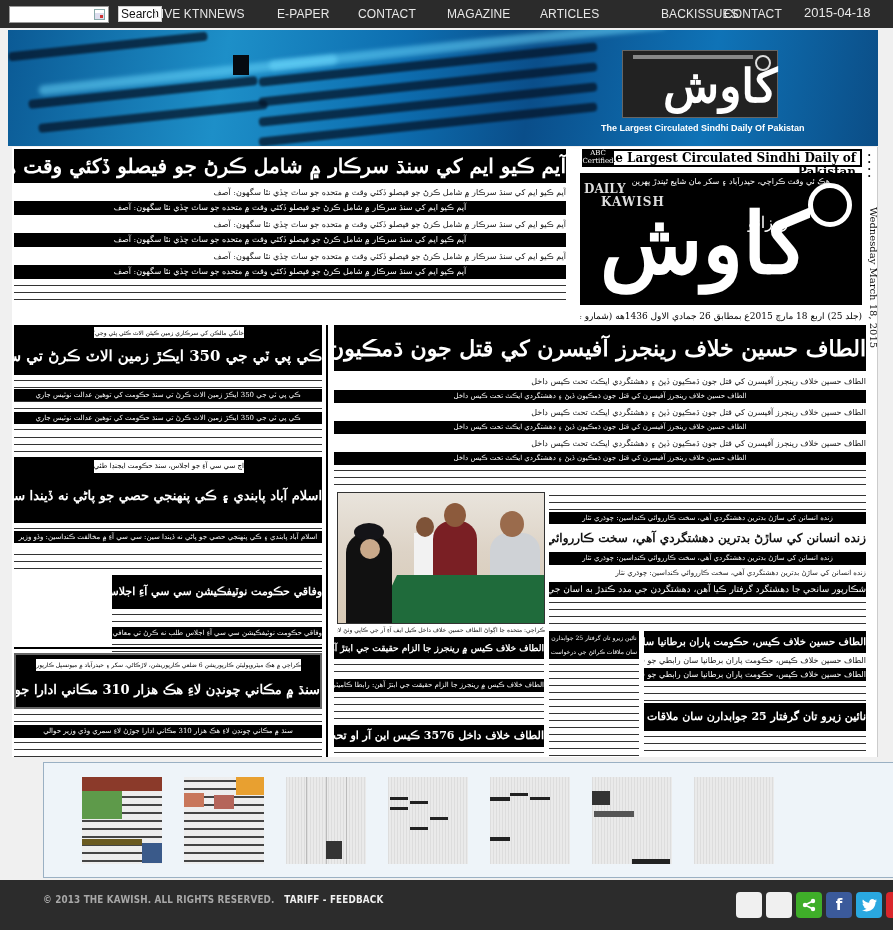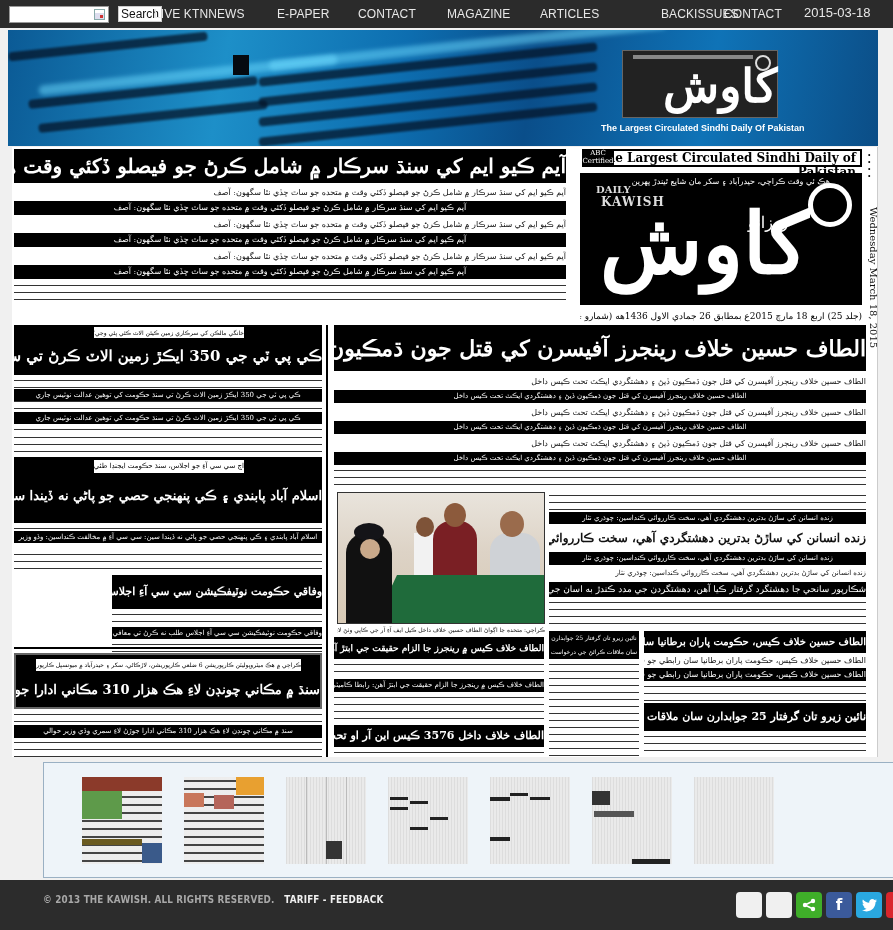--- a/index.html
+++ b/index.html
@@ -30,21 +30,21 @@
   .blk { position: absolute; background: #000; color: #fff; font-family: "DejaVu Serif", serif; direction: rtl; text-align: center; white-space: nowrap; overflow: hidden; }
   .txt { position: absolute; color: #111; font-family: "DejaVu Serif", serif; direction: rtl; font-size: 8px; white-space: nowrap; overflow: hidden; line-height: 15px; }
   .lines { position: absolute; background: repeating-linear-gradient(#fff 0 3px, #333 3px 4px, #fff 4px 7px); }
   .rule { position: absolute; background: #000; }
 
   .masthead-top { position: absolute; left: 570px; top: 2px; width: 280px; height: 18px; border: 2px solid #000; background: #fff; font-family: "DejaVu Serif", serif; font-weight: bold; font-size: 12px; line-height: 14px; text-align: right; padding-right: 4px; }
   .abc { position: absolute; left: 570px; top: 2px; width: 32px; height: 18px; background: #000; color: #fff; font-family: "DejaVu Serif", serif; font-size: 7px; text-align: center; line-height: 8px; }
   .masthead { position: absolute; left: 568px; top: 26px; width: 282px; height: 132px; background: #000; }
   .mast-logo { position: absolute; left: 20px; top: 26px; font-family: "DejaVu Serif", serif; font-size: 84px; font-weight: bold; color: #fff; line-height: 90px; direction: rtl; }
   .mast-ruz { position: absolute; left: 168px; top: 40px; color: #fff; font-size: 16px; font-family: "DejaVu Serif", serif; direction: rtl; }
-  .mast-daily { position: absolute; left: 16px; top: 12px; color: #ddd; font-family: "DejaVu Serif", serif; font-size: 10px; font-weight: bold; line-height: 9px; }
+  .mast-daily { position: absolute; left: 4px; top: 12px; color: #ddd; font-family: "DejaVu Serif", serif; font-size: 12px; font-weight: bold; line-height: 9px; }
   .mast-kawish { position: absolute; left: 0; top: 22px; color: #ddd; font-family: "DejaVu Serif", serif; font-size: 12px; font-weight: bold; letter-spacing: 1px; margin-left: 21px; }
   .mast-tagline { position: absolute; left: 50px; top: 4px; width: 200px; color: #fff; font-size: 8px; direction: rtl; font-family: "DejaVu Serif", serif; white-space: nowrap; overflow: hidden; }
   .mast-seal { position: absolute; right: 10px; top: 10px; width: 44px; height: 44px; border-radius: 50%; border: 5px solid #fff; }
   .issue-line { position: absolute; left: 568px; top: 162px; width: 282px; height: 14px; font-family: "DejaVu Serif", serif; font-size: 9px; direction: rtl; text-align: right; white-space: nowrap; overflow: hidden; line-height: 14px; }
   .vert-date { position: absolute; left: 855px; top: 60px; width: 14px; height: 130px; }
   .vert-date span { position: absolute; left: 0; top: 0; transform-origin: 0 0; transform: translate(12px, 0) rotate(90deg); font-family: "DejaVu Serif", serif; font-size: 10px; white-space: nowrap; color: #111; }
   .dots { position: absolute; left: 856px; top: 4px; width: 4px; font-size: 7px; line-height: 7px; color: #000; }
 
   .photo { position: absolute; left: 325px; top: 345px; width: 208px; height: 132px; background: linear-gradient(180deg, #e9e4dc 0%, #ddd3c6 45%, #d7c9b5 100%); overflow: hidden; border: 1px solid #333; }
   .photo .table { position: absolute; left: 45px; top: 82px; width: 170px; height: 60px; background: #1f6b3b; transform: skewX(-25deg); }
@@ -79,21 +79,21 @@
     <span class="cal-icon"></span>
   </div>
   <div class="search-btn">Search</div>
   <span class="navlink" style="left:154px">LIVE KTNNEWS</span>
   <span class="navlink" style="left:277px">E-PAPER</span>
   <span class="navlink" style="left:358px">CONTACT</span>
   <span class="navlink" style="left:447px">MAGAZINE</span>
   <span class="navlink" style="left:540px">ARTICLES</span>
   <span class="navlink" style="left:661px">BACKISSUES</span>
   <span class="navlink" style="left:724px">CONTACT</span>
-  <span class="nav-date">2015-03-18</span>
+  <span class="nav-date">2015-04-18</span>
 </div>
 
 <div class="banner">
   <div class="lite" style="left:30px; top:40px; width:300px;"></div>
   <div class="lite" style="left:260px; top:10px; width:400px;"></div>
   <div class="stripe" style="left:20px; top:58px; width:230px;"></div>
   <div class="stripe" style="left:30px; top:82px; width:230px;"></div>
   <div class="stripe" style="left:250px; top:30px; width:340px;"></div>
   <div class="stripe" style="left:250px; top:50px; width:340px;"></div>
   <div class="stripe" style="left:250px; top:70px; width:340px;"></div>

